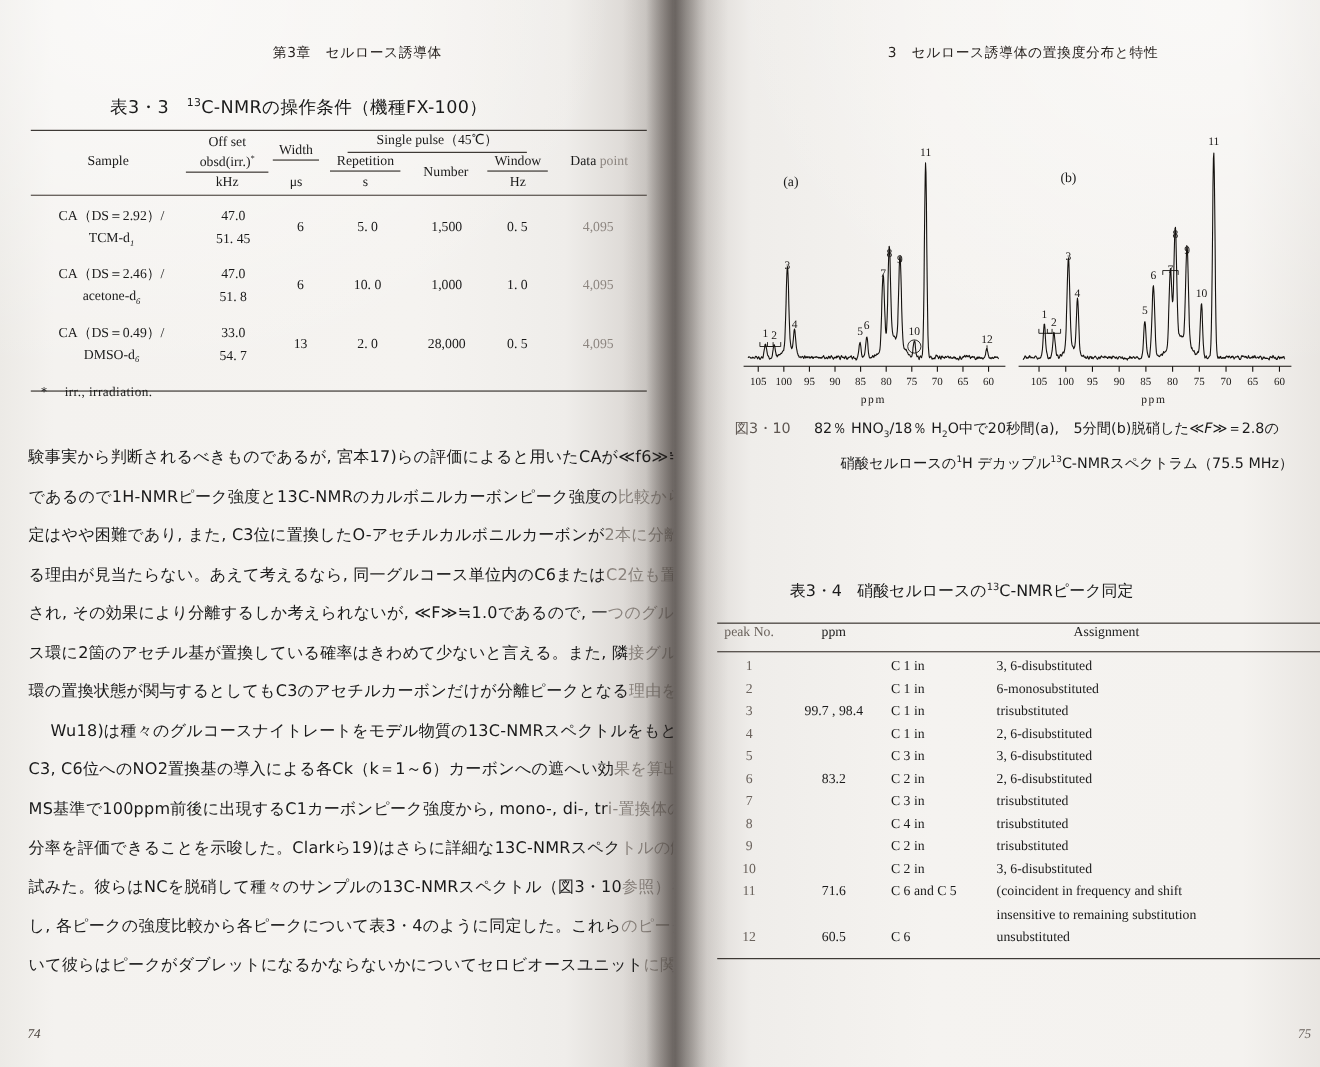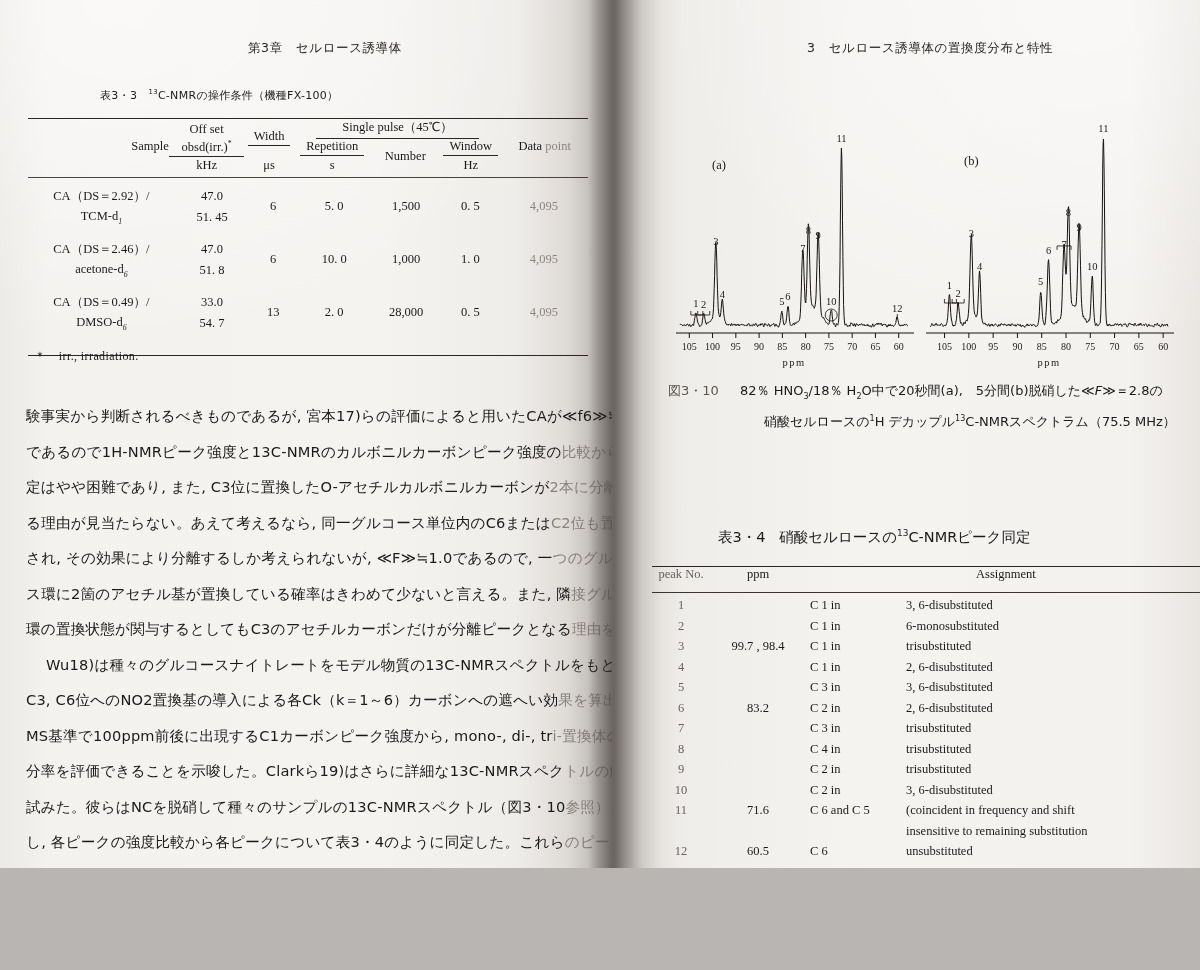--- a/index.html
+++ b/index.html
@@ -2,21 +2,21 @@
 <html><head>
 <meta charset="utf-8">
 <style>
   html,body{margin:0;padding:0;}
   body{
     width:1200px;height:970px;overflow:hidden;
     background:#b9b5b2;
     font-family:"Liberation Serif", serif;
     color:#1a1a1a;
   }
-  #scan{position:relative;width:1200px;height:868px;overflow:hidden;}
+  #scan{position:relative;width:1200px;height:970px;overflow:hidden;}
 
   
   .page{position:absolute;top:0;height:970px;background:#f3f1ee;}
   #page-left{left:0;width:612px;
     background:
       radial-gradient(120% 60% at 20% 0%, rgba(255,255,255,.55), rgba(255,255,255,0) 60%),
       linear-gradient(to right,#eceae6 0%,#f4f2ef 8%,#f5f3f0 62%,#efedea 84%,#d8d4d0 96%,#b0aaa6 100%);
   }
   #page-right{left:612px;width:588px;
     background:
@@ -30,21 +30,21 @@
       rgba(60,52,48,.10) 22%,
       rgba(45,38,34,.38) 40%,
       rgba(38,31,28,.52) 50%,
       rgba(45,38,34,.36) 60%,
       rgba(60,52,48,.09) 80%,
       rgba(60,52,48,0) 100%);
     pointer-events:none;}
 
   
   .run-head{position:absolute;font-size:12.5px;letter-spacing:.6px;color:#2a2522;}
-  .tbl-title{position:absolute;font-size:11px;letter-spacing:.3px;}
+  .tbl-title{position:absolute;font-size:16px;letter-spacing:.3px;}
   .folio{position:absolute;bottom:22px;font-size:12px;font-style:italic;color:#4a433e;}
 
   .jp{font-family:"DejaVu Sans", sans-serif;}
   sup{font-size:.62em;vertical-align:super;}
   sub{font-size:.62em;vertical-align:sub;}
   .it{font-style:italic;}
 
   
   #t33{position:absolute;left:28px;top:118px;width:560px;font-size:12.5px;}
   #t33 .rule{height:0;border-top:1.6px solid #2b2622;}
@@ -105,21 +105,21 @@
     <div class="tbl-title jp" style="left:100px;top:88px;">
       <span>表3・3</span>
       &nbsp;&nbsp;<sup>13</sup><span>C-NMRの操作条件（機種FX-100）</span>
     </div>
 
     <div id="t33">
       <div class="rule"></div>
       <table>
         <tbody>
             <tr class="hdrrow">
-          <td rowspan="3" style="width:150px;text-align:right;">
+          <td rowspan="3" style="width:150px;">
             <span>Sample</span>
           </td>
           <td style="width:78px;height:16px;">
             <span>Off set</span>
           </td>
           <td rowspan="2" style="width:50px;">
             <span class="u-line">Width</span>
           </td>
           <td colspan="3" style="height:16px;">
             <span class="u-line" style="padding:0 26px 2px;text-align:center;">Single  pulse（45℃）</span>

